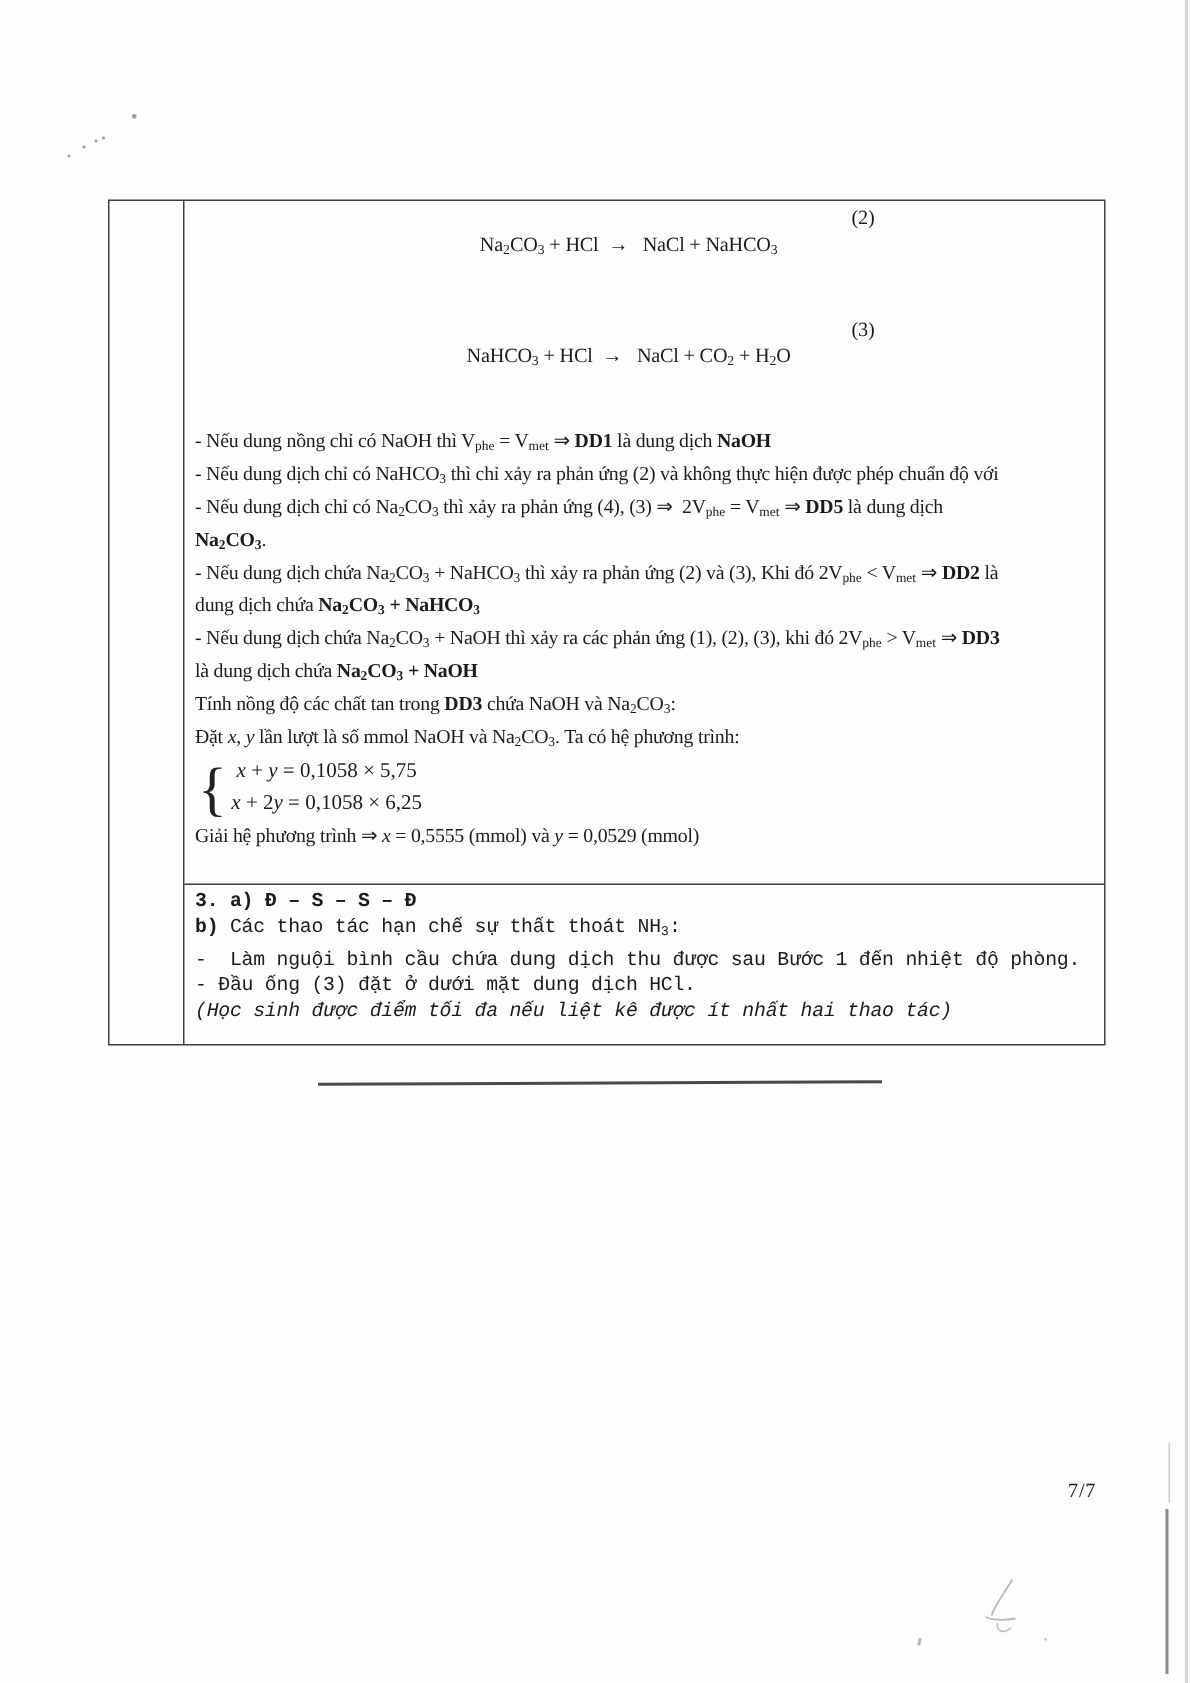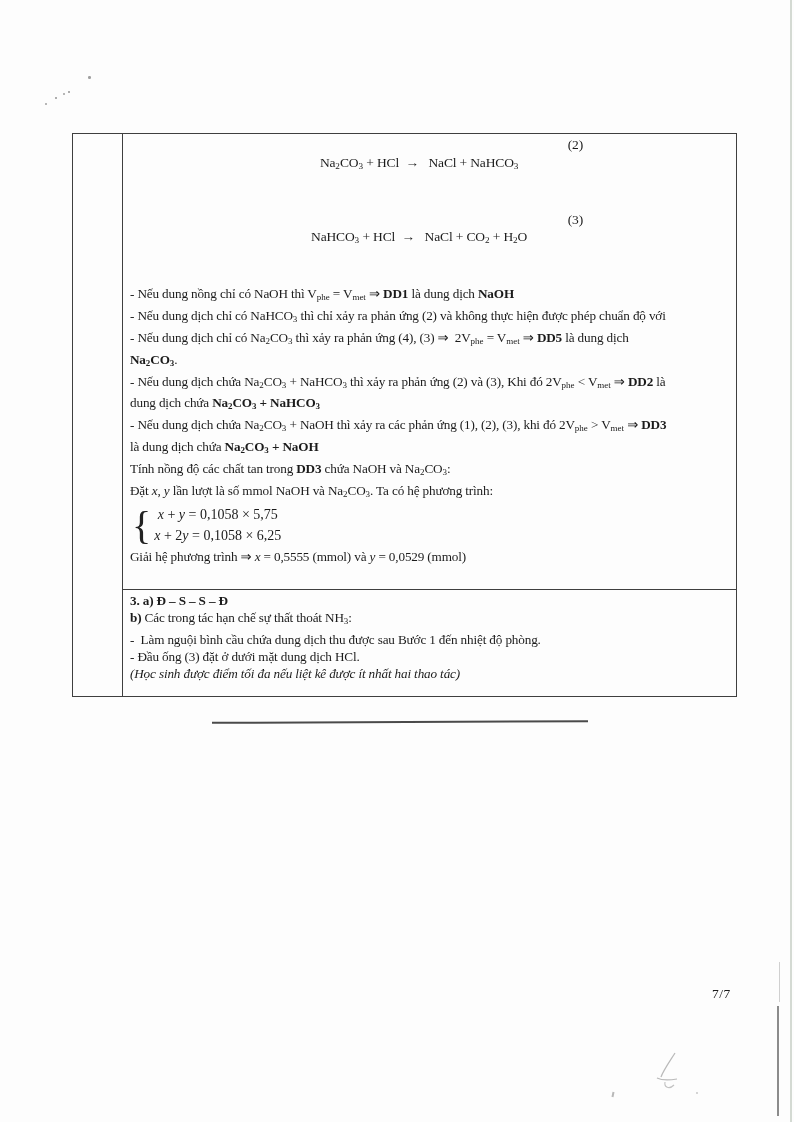--- a/index.html
+++ b/index.html
@@ -11,21 +11,21 @@
   
   .anskey{
     position:absolute; left:72px; top:133px; width:665px;
     border:1.7px solid #3f3f3f; box-sizing:border-box;
     display:flex; background:#fdfdfd;
   }
   .col-left{width:50px; border-right:1.6px solid #3f3f3f; box-sizing:border-box;}
   .col-main{flex:1; display:flex; flex-direction:column; min-width:0;}
   .row{box-sizing:border-box; overflow:hidden;}
   .row1{height:456px; padding:2px 5px 0 7px; border-bottom:1.5px solid #3f3f3f;}
-  .row2{height:106px; padding:2px 5px 0 7px;}
+  .row2{height:106px; padding:2px 5px 0 7px;font-family:Liberation Mono, monospace;}
   .line{
     white-space:pre; overflow:hidden;
     font-size:13.2px; line-height:17.6px; letter-spacing:-0.15px;
   }
   .row2 .line{line-height:17.3px;}
   .b, .line .b{font-weight:bold;}
   .i, .line .i{font-style:italic;}
   .sub{font-size:68%; vertical-align:-0.25em; letter-spacing:0;}
   
   .reaction{position:relative; text-align:center; padding-right:55px; font-size:13.5px;}
@@ -89,21 +89,21 @@
           </div>
         </div>
 
         <div class="line"><span>Giải hệ phương trình ⇒ </span><span class="i">x</span><span> = 0,5555 (mmol) và </span><span class="i">y</span><span> = 0,0529 (mmol)</span></div>
         <div class="line"></div>
 
       </div>
 
       <div class="row row2">
         <div class="line"><span class="b">3. a) Đ – S – S – Đ</span></div>
-        <div class="line"><span class="b">b)</span><span> Các trong tác hạn chế sự thất thoát NH</span><span class="sub">3</span><span>:</span></div>
+        <div class="line"><span class="b">b)</span><span> Các thao tác hạn chế sự thất thoát NH</span><span class="sub">3</span><span>:</span></div>
         <div class="line"><span>-  Làm nguội bình cầu chứa dung dịch thu được sau Bước 1 đến nhiệt độ phòng.</span></div>
         <div class="line"><span>- Đầu ống (3) đặt ở dưới mặt dung dịch HCl.</span></div>
         <div class="line"><span class="i">(Học sinh được điểm tối đa nếu liệt kê được ít nhất hai thao tác)</span></div>
       </div>
 
     </div>
   </div>
 
   <div class="sep-line"></div>
 

